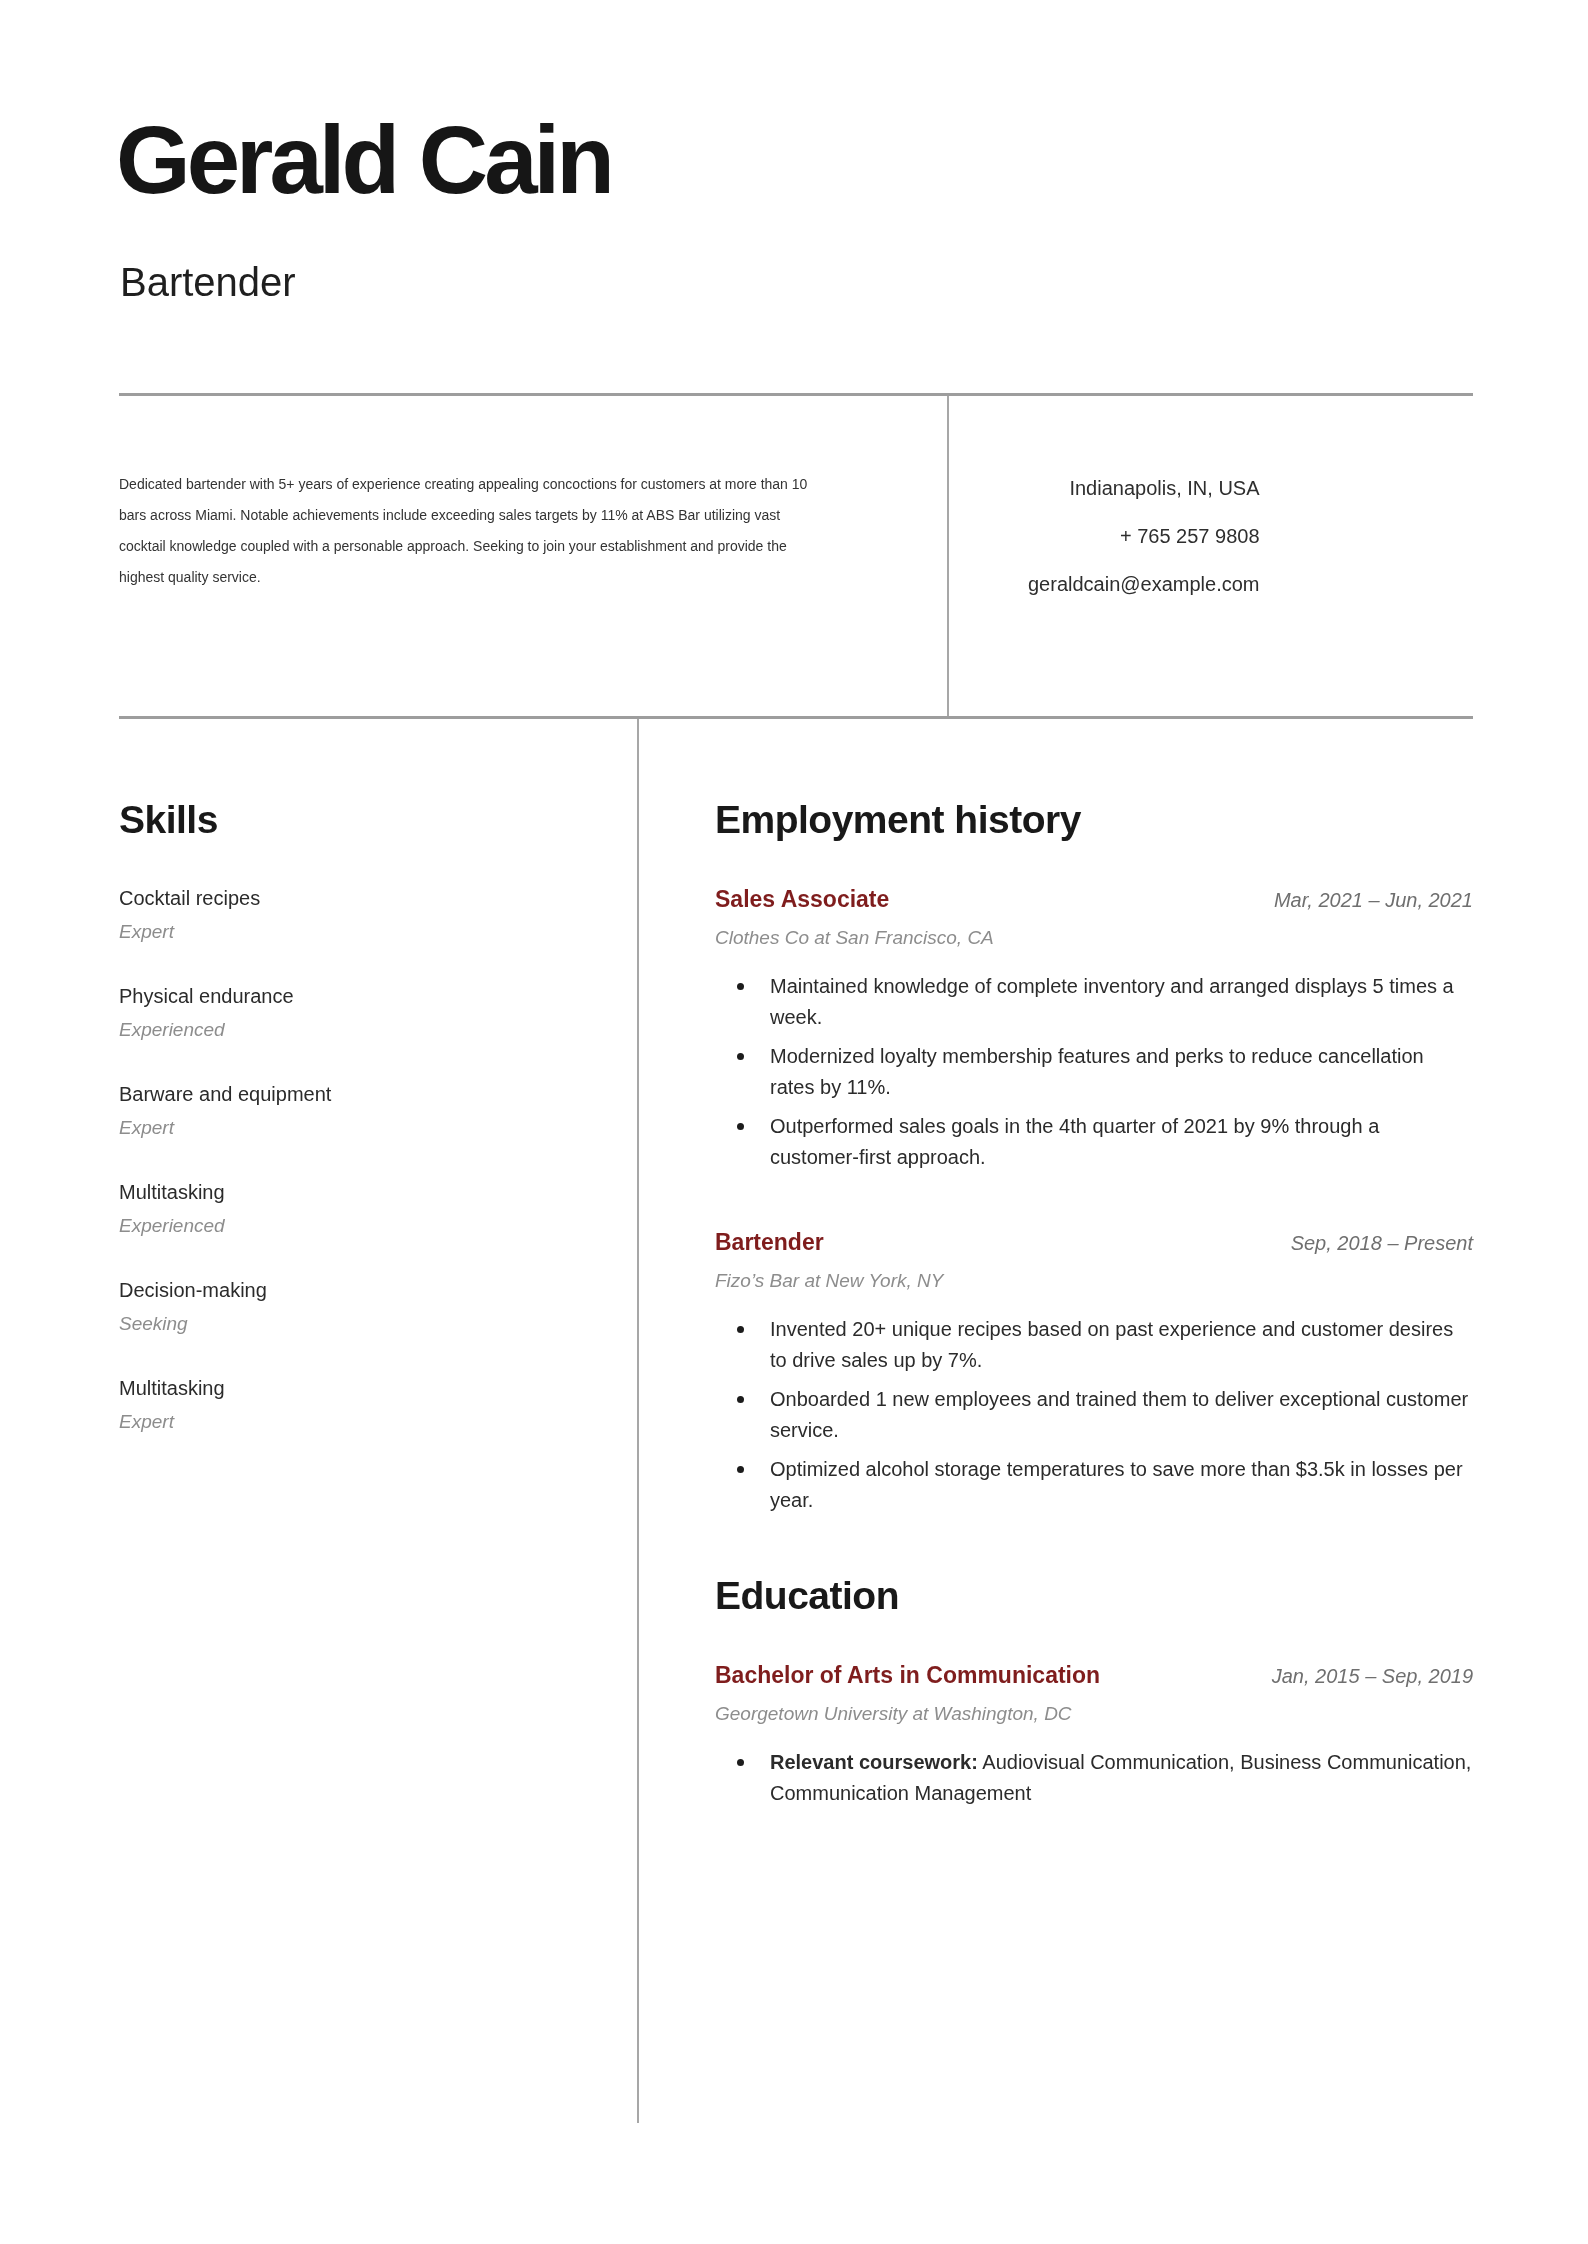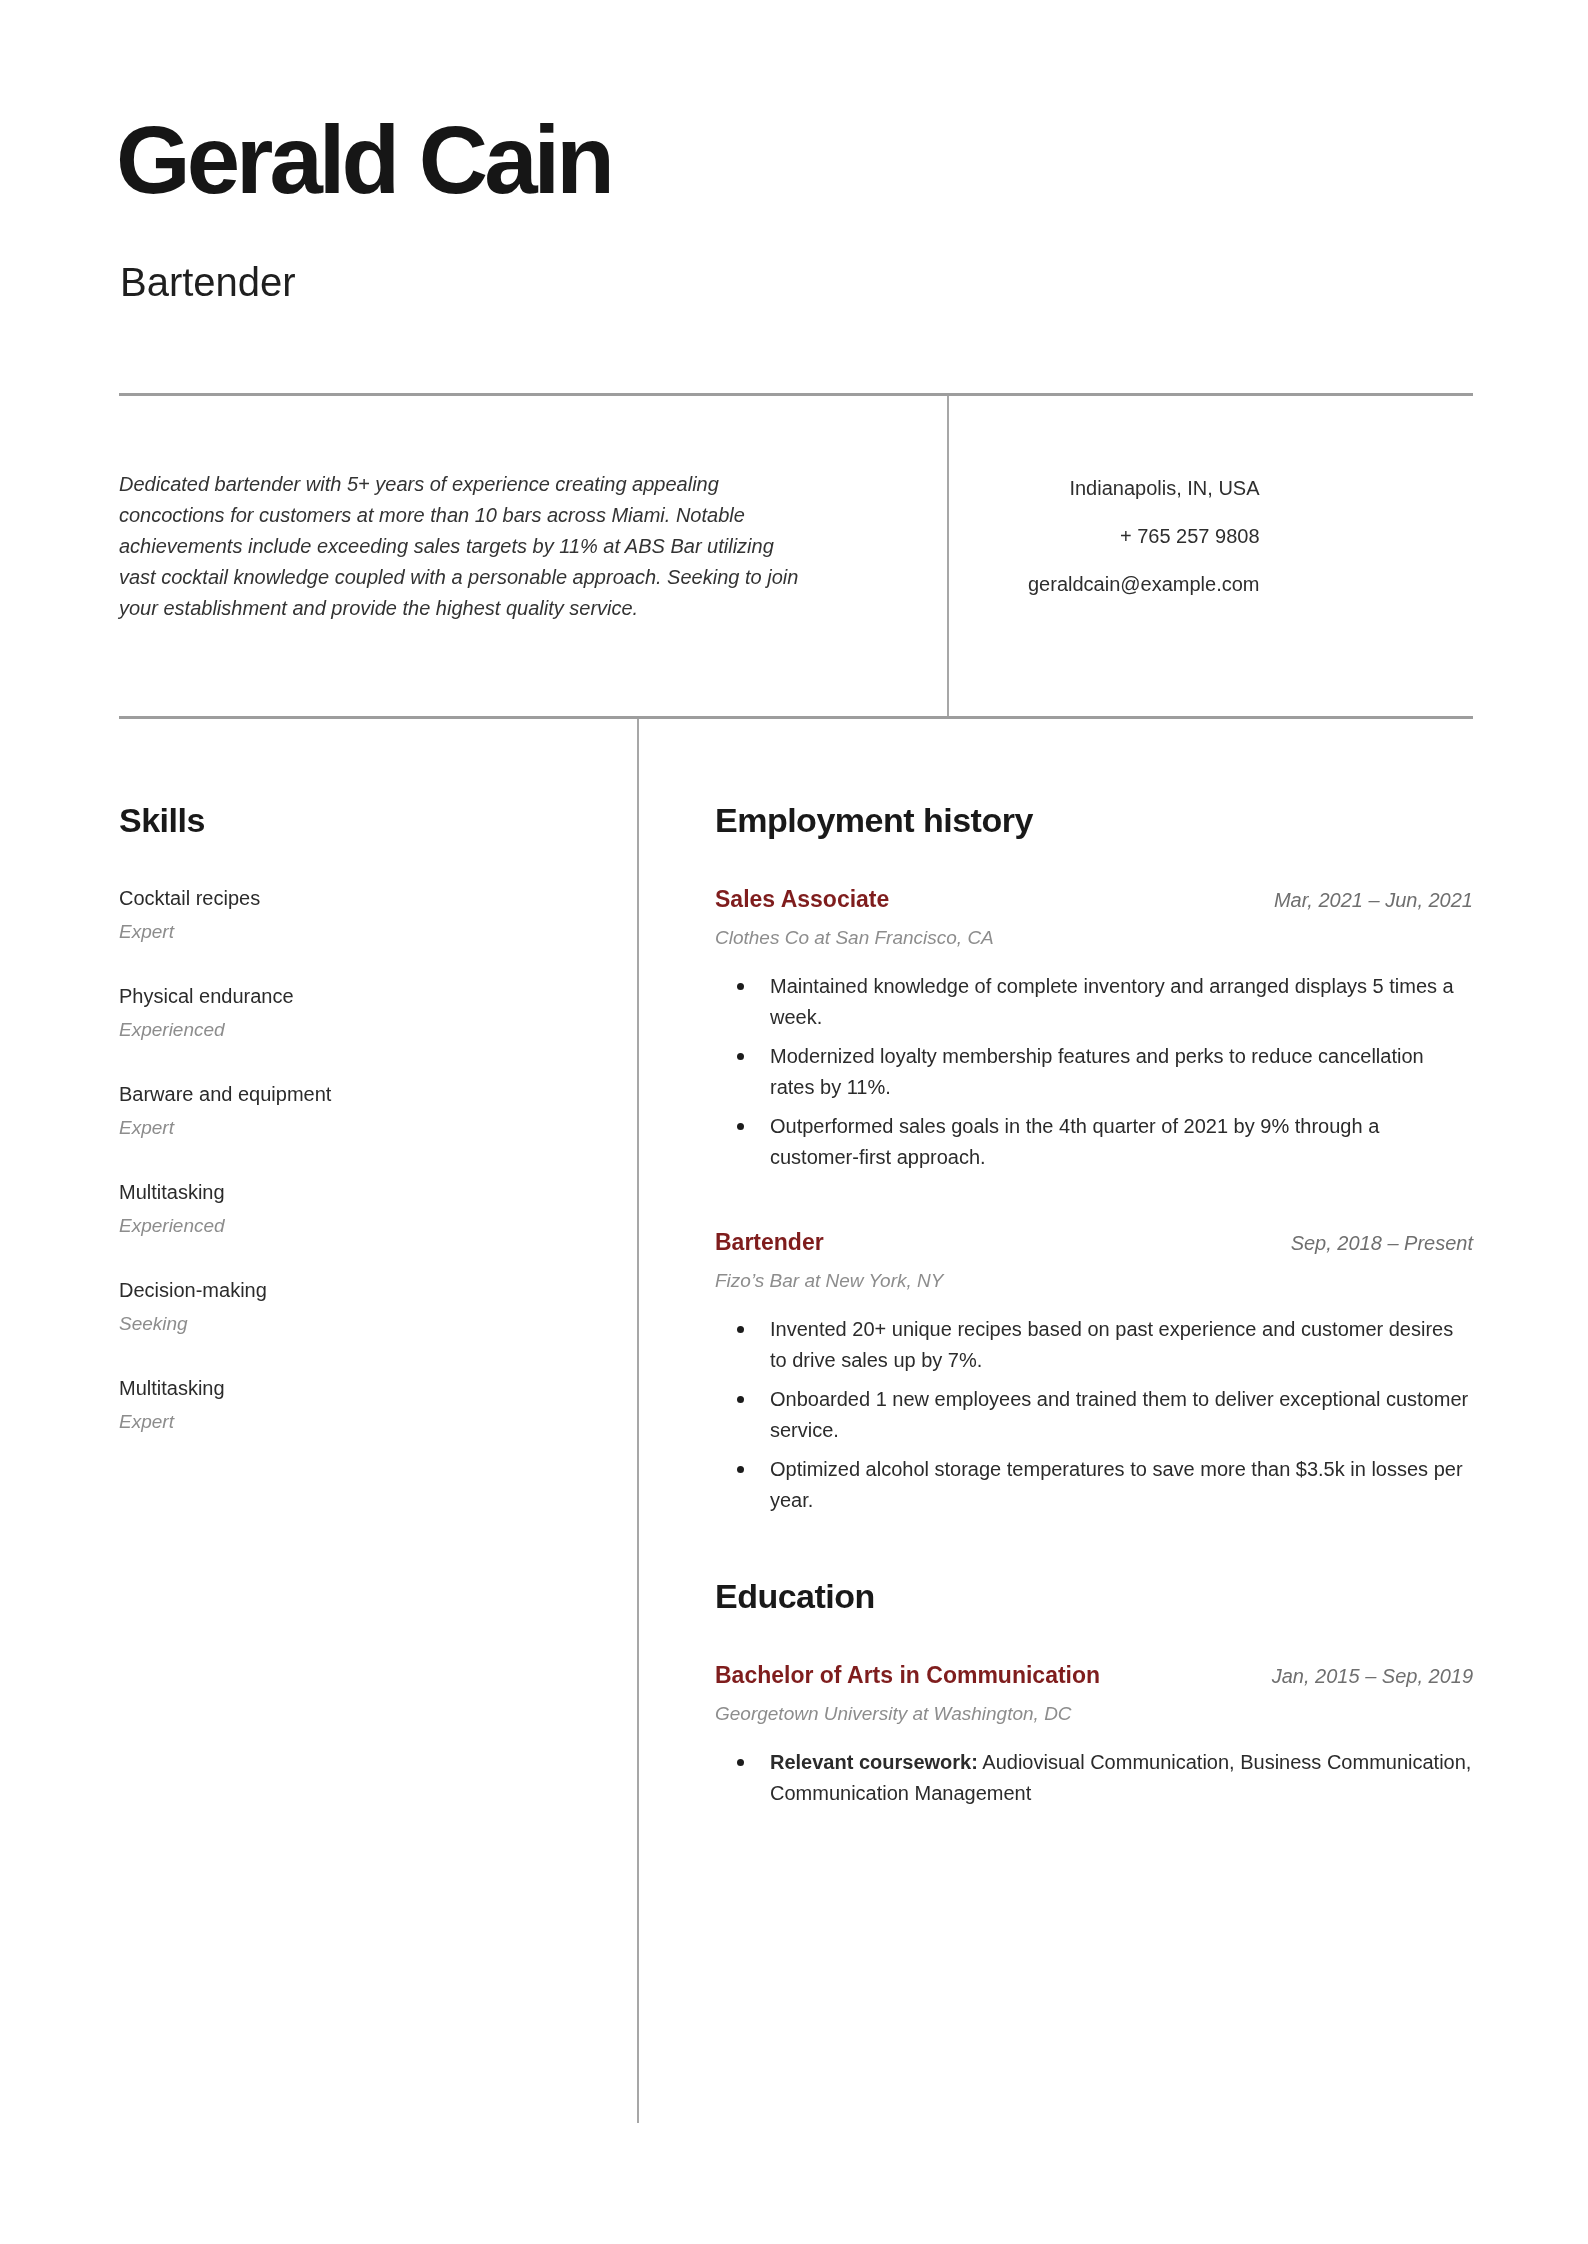--- a/index.html
+++ b/index.html
@@ -22,27 +22,27 @@
     font-size:40px; font-weight:400; color:#1f1f1f;
   }
   
   .hr-top    { position:absolute; left:119px; top:393px;  width:1354px; height:3px; background:#9d9d9d; }
   .hr-mid    { position:absolute; left:119px; top:716px;  width:1354px; height:3px; background:#9d9d9d; }
   .vdiv-head { position:absolute; left:947px; top:396px;  width:2px;  height:320px;  background:#a7a7a7; }
   .vdiv-main { position:absolute; left:637px; top:719px;  width:2px;  height:1404px; background:#a7a7a7; }
   
   .summary {
     position:absolute; left:119px; top:469px; width:690px;
-    font-size:20px; font-style:italic; line-height:31px; color:#333333;
+    font-size:14px; line-height:31px; color:#333333;
   }
   .contact { position:absolute; left:1028px; top:476px; font-size:20px; color:#2e2e2e; }
   .contact-row { line-height:24px; margin-bottom:24px;text-align:right; }
   
   .sec-heading {
-    font-size:34px; font-weight:700; color:#191919; letter-spacing:-0.5px;
+    font-size:39px; font-weight:700; color:#191919; letter-spacing:-0.5px;
     line-height:40px;
   }
   
   .skills-col { position:absolute; left:119px; top:800px; width:470px; }
   .skills-col .sec-heading { margin-bottom:46px; }
   .skill { margin-bottom:41px; }
   .skill-name { font-size:20px; color:#2b2b2b; line-height:24px; }
   .skill-level { font-size:19px; font-style:italic; color:#8d8d8d; line-height:22px; margin-top:11px; }
   
   .main-col { position:absolute; left:715px; top:800px; width:758px; }

